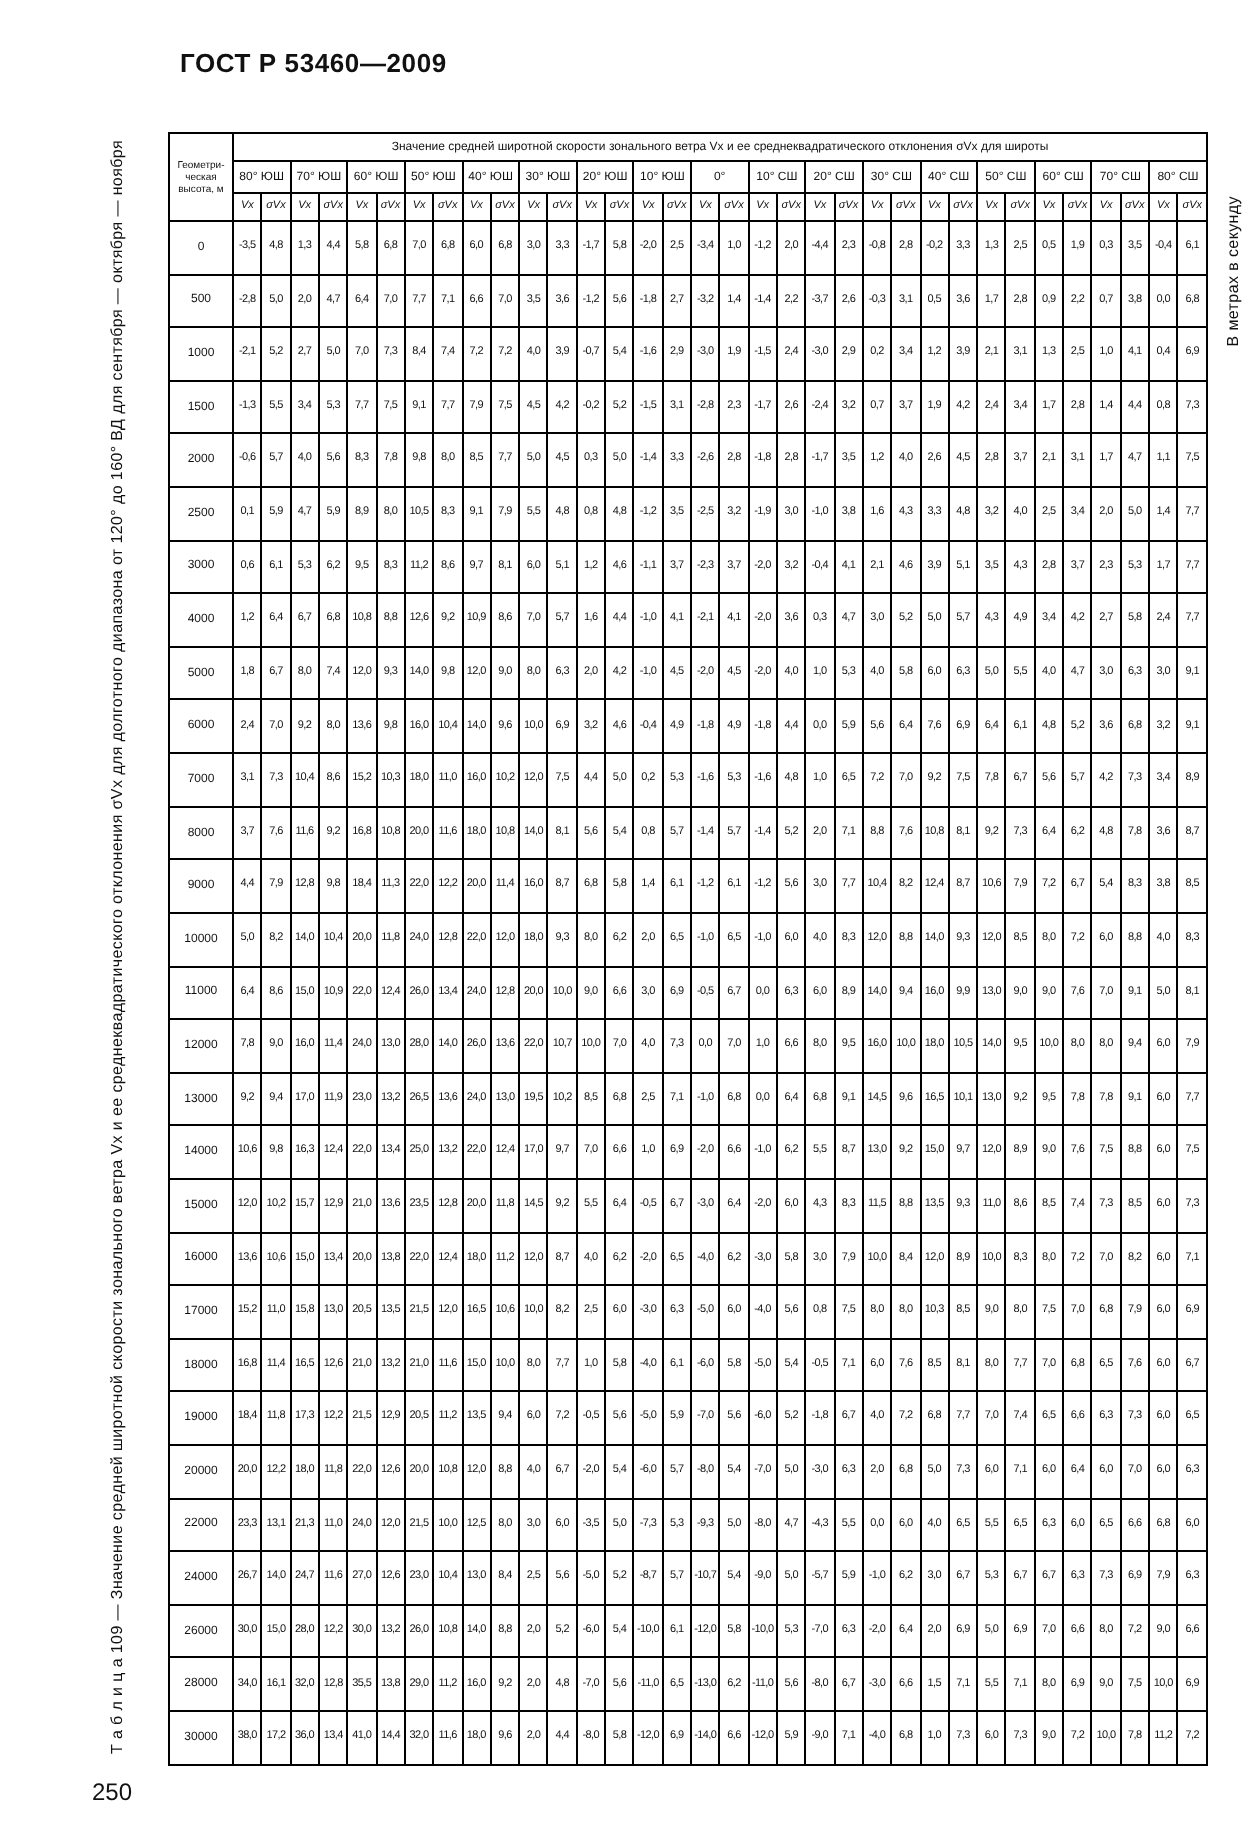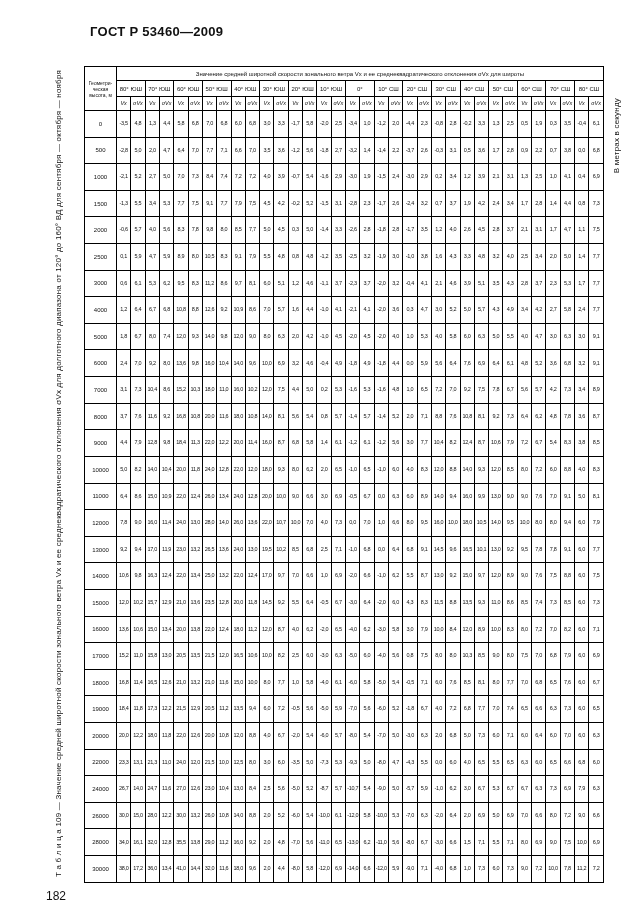--- a/index.html
+++ b/index.html
@@ -1212,15 +1212,15 @@
             <td class="val">7,2</td>
             <td class="val">10,0</td>
             <td class="val">7,8</td>
             <td class="val">11,2</td>
             <td class="val">7,2</td>
           </tr>
         </tbody>
     </table>
   </div>
 
-  <div class="page-number">182</div>
+  <div class="page-number">250</div>
 
 </div>
 
 </body></html>

